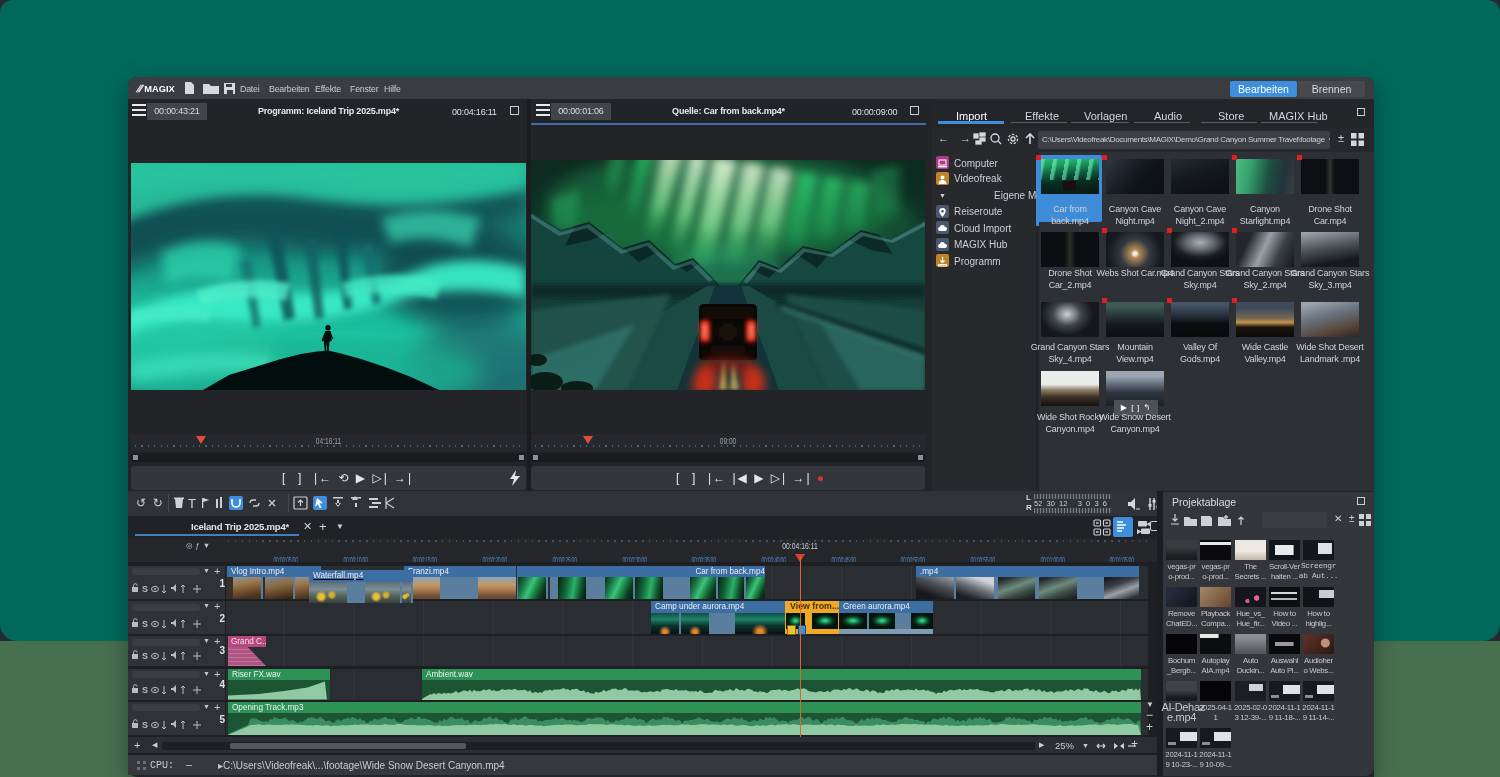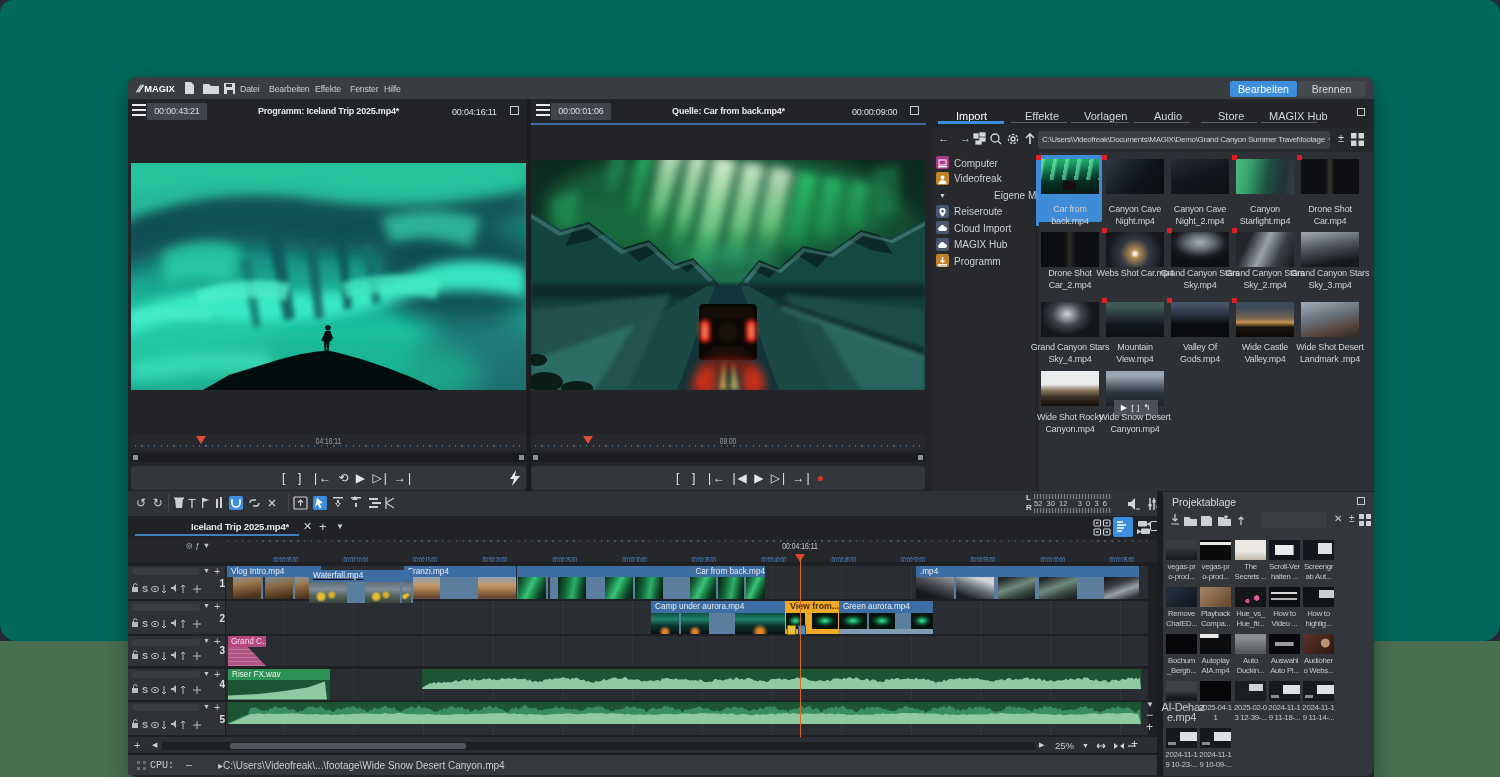--- a/index.html
+++ b/index.html
@@ -668,25 +668,27 @@
           <div style="position:relative;height:19px;background:#b05583;clip-path:polygon(0 0,52% 0,100% 100%,0 100%);"></div>
           <div style="position:absolute;left:0;top:11px;width:100%;height:19px;background:repeating-linear-gradient(0deg,rgba(255,255,255,.18) 0 1px,transparent 1px 4px);clip-path:polygon(0 0,52% 0,100% 100%,0 100%);"></div>
         </div>
 <div class="abs" style="left:228px;top:668.5px;width:102px;">
           <div style="height:11px;background:#2e9156;color:#eaf6ee;font-size:8.2px;font-weight:normal;line-height:11px;padding-left:4px;">Riser FX.wav</div>
           <div style="position:relative;height:20px;background:#1d5434;overflow:hidden;">
             <div style="position:absolute;inset:0;background:#8fcaa3;clip-path:polygon(0 100%,0 80%,30% 72%,55% 58%,78% 40%,95% 10%,97% 100%);"></div>
           </div>
         </div>
 <div class="abs" style="left:422px;top:668.5px;width:719px;">
+          <div style="height:11px;background:#2e9156;color:#eaf6ee;font-size:8.2px;font-weight:normal;line-height:11px;padding-left:4px;">Ambient.wav</div>
           <div style="position:relative;height:20px;background:#1d5434;overflow:hidden;"><svg width="719" height="20" viewBox="0 0 719 20" preserveAspectRatio="none">
               <path d="M0,20 L0,19.0 L2,17.8 L4,16.6 L6,15.4 L8,14.2 L10,14.5 L12,13.1 L14,14.4 L16,13.1 L18,13.4 L20,14.0 L22,12.8 L24,13.8 L26,12.7 L28,13.4 L30,13.2 L32,12.3 L34,11.1 L36,12.7 L38,12.3 L40,11.2 L42,10.3 L44,11.0 L46,11.3 L48,9.8 L50,11.9 L52,9.8 L54,11.1 L56,11.3 L58,11.2 L60,10.6 L62,9.2 L64,10.6 L66,9.5 L68,9.2 L70,10.9 L72,10.1 L74,11.3 L76,11.1 L78,10.5 L80,9.0 L82,9.7 L84,9.9 L86,9.2 L88,9.6 L90,10.1 L92,8.8 L94,9.2 L96,10.6 L98,9.9 L100,10.3 L102,9.6 L104,10.2 L106,11.8 L108,10.2 L110,12.9 L112,12.4 L114,11.8 L116,13.3 L118,12.0 L120,12.9 L122,10.8 L124,10.2 L126,10.5 L128,9.4 L130,10.7 L132,9.4 L134,9.5 L136,9.4 L138,9.6 L140,8.5 L142,8.2 L144,9.5 L146,9.0 L148,10.8 L150,9.1 L152,9.4 L154,8.6 L156,9.3 L158,11.1 L160,11.0 L162,10.6 L164,12.7 L166,11.8 L168,12.9 L170,13.4 L172,13.7 L174,11.4 L176,12.8 L178,12.2 L180,11.4 L182,9.8 L184,11.7 L186,10.4 L188,9.9 L190,8.8 L192,8.8 L194,8.5 L196,10.1 L198,9.7 L200,9.8 L202,8.3 L204,8.2 L206,10.6 L208,10.6 L210,10.6 L212,10.8 L214,10.4 L216,10.3 L218,11.5 L220,12.5 L222,11.7 L224,12.2 L226,12.0 L228,11.2 L230,11.8 L232,11.9 L234,11.3 L236,10.8 L238,12.2 L240,9.6 L242,9.6 L244,9.1 L246,9.1 L248,10.1 L250,9.9 L252,10.6 L254,9.1 L256,10.6 L258,10.6 L260,10.3 L262,10.5 L264,10.1 L266,11.0 L268,11.4 L270,11.2 L272,11.5 L274,11.1 L276,12.3 L278,10.3 L280,11.3 L282,13.0 L284,13.0 L286,13.0 L288,12.6 L290,12.9 L292,10.5 L294,9.8 L296,11.0 L298,10.6 L300,11.5 L302,11.2 L304,10.3 L306,10.4 L308,8.7 L310,10.4 L312,10.8 L314,8.1 L316,9.3 L318,10.5 L320,9.4 L322,11.0 L324,9.8 L326,8.7 L328,9.3 L330,10.0 L332,11.5 L334,11.5 L336,12.4 L338,11.0 L340,12.0 L342,11.7 L344,12.9 L346,12.8 L348,10.8 L350,10.0 L352,10.0 L354,9.9 L356,9.6 L358,9.5 L360,10.8 L362,9.8 L364,10.1 L366,10.9 L368,10.8 L370,10.0 L372,10.1 L374,8.9 L376,8.2 L378,9.8 L380,8.5 L382,8.6 L384,8.9 L386,10.8 L388,11.4 L390,11.7 L392,12.1 L394,12.4 L396,11.6 L398,11.2 L400,11.6 L402,12.3 L404,11.4 L406,10.7 L408,12.4 L410,10.5 L412,9.5 L414,9.6 L416,9.4 L418,10.0 L420,10.6 L422,8.8 L424,10.0 L426,8.6 L428,8.1 L430,9.7 L432,9.7 L434,8.3 L436,9.0 L438,10.8 L440,11.1 L442,11.2 L444,9.4 L446,9.9 L448,12.1 L450,10.5 L452,10.4 L454,11.6 L456,12.9 L458,12.3 L460,13.1 L462,13.1 L464,10.1 L466,10.7 L468,10.7 L470,9.3 L472,10.4 L474,9.0 L476,8.9 L478,10.5 L480,10.2 L482,10.0 L484,10.1 L486,9.2 L488,10.1 L490,9.7 L492,10.6 L494,8.6 L496,10.3 L498,10.2 L500,10.1 L502,9.5 L504,11.1 L506,10.1 L508,11.5 L510,11.8 L512,12.2 L514,13.9 L516,12.4 L518,12.8 L520,13.0 L522,10.4 L524,11.9 L526,10.7 L528,9.8 L530,10.0 L532,10.4 L534,9.7 L536,9.5 L538,8.7 L540,10.5 L542,9.2 L544,10.1 L546,10.1 L548,8.8 L550,9.6 L552,9.6 L554,9.3 L556,9.1 L558,10.6 L560,10.4 L562,11.0 L564,11.3 L566,11.2 L568,12.2 L570,12.3 L572,12.5 L574,10.9 L576,11.2 L578,10.4 L580,9.9 L582,11.5 L584,10.4 L586,9.0 L588,9.1 L590,10.9 L592,10.7 L594,9.7 L596,10.7 L598,10.1 L600,10.6 L602,8.9 L604,8.7 L606,8.5 L608,10.7 L610,9.3 L612,9.6 L614,11.3 L616,9.5 L618,9.6 L620,12.0 L622,10.2 L624,12.1 L626,12.2 L628,11.2 L630,11.4 L632,12.9 L634,11.8 L636,11.2 L638,11.4 L640,11.5 L642,10.9 L644,9.5 L646,11.3 L648,9.6 L650,9.8 L652,10.9 L654,9.9 L656,9.1 L658,9.4 L660,10.7 L662,8.2 L664,8.8 L666,8.5 L668,11.1 L670,10.9 L672,11.7 L674,9.9 L676,11.7 L678,12.4 L680,11.9 L682,10.8 L684,11.5 L686,13.2 L688,13.1 L690,10.6 L692,11.3 L694,10.6 L696,12.0 L698,11.8 L700,9.8 L702,10.3 L704,11.1 L706,8.5 L708,9.2 L710,8.6 L712,10.6 L714,8.4 L716,10.6 L718,8.5 L719,20 Z" fill="#8fcaa3"></path>
             </svg></div>
         </div>
 <div class="abs" style="left:228px;top:701.5px;width:913px;">
+          <div style="height:11px;background:#2e9156;color:#eaf6ee;font-size:8.2px;font-weight:normal;line-height:11px;padding-left:4px;">Opening Track.mp3</div>
           <div style="position:relative;height:22px;background:#1d5434;overflow:hidden;"><svg width="913" height="22" viewBox="0 0 913 22" preserveAspectRatio="none">
               <path d="M0,22 L0,21.0 L2,20.1 L4,19.2 L6,18.3 L8,17.4 L10,16.5 L12,15.6 L14,14.7 L16,13.8 L18,12.9 L20,12.0 L22,6.4 L24,5.6 L26,5.6 L28,5.4 L30,6.8 L32,7.8 L34,8.2 L36,9.1 L38,8.0 L40,8.9 L42,5.8 L44,7.0 L46,4.3 L48,4.8 L50,5.6 L52,6.1 L54,5.7 L56,4.7 L58,4.8 L60,7.2 L62,7.9 L64,7.1 L66,7.6 L68,9.0 L70,10.2 L72,8.2 L74,9.3 L76,7.7 L78,6.5 L80,4.4 L82,4.9 L84,3.9 L86,5.0 L88,5.8 L90,5.8 L92,3.8 L94,5.0 L96,6.8 L98,8.4 L100,7.6 L102,7.8 L104,9.4 L106,9.7 L108,7.6 L110,6.0 L112,7.5 L114,7.6 L116,6.1 L118,5.5 L120,4.4 L122,5.9 L124,4.0 L126,4.4 L128,5.5 L130,6.9 L132,5.0 L134,7.8 L136,6.9 L138,9.6 L140,10.1 L142,7.6 L144,8.3 L146,5.5 L148,6.3 L150,6.8 L152,6.2 L154,5.3 L156,4.4 L158,3.5 L160,6.2 L162,5.7 L164,6.7 L166,4.8 L168,8.0 L170,9.0 L172,9.8 L174,9.5 L176,7.5 L178,6.8 L180,6.5 L182,5.0 L184,4.6 L186,6.1 L188,6.2 L190,3.6 L192,4.1 L194,6.5 L196,4.7 L198,5.9 L200,6.4 L202,7.1 L204,8.3 L206,9.6 L208,9.5 L210,9.6 L212,6.9 L214,8.8 L216,5.4 L218,7.2 L220,6.2 L222,4.3 L224,4.0 L226,5.1 L228,6.4 L230,5.2 L232,5.8 L234,4.4 L236,7.3 L238,7.4 L240,6.4 L242,10.0 L244,9.5 L246,7.7 L248,7.1 L250,8.7 L252,8.0 L254,7.4 L256,4.2 L258,5.9 L260,4.2 L262,3.6 L264,5.5 L266,5.9 L268,4.1 L270,5.7 L272,7.4 L274,6.7 L276,8.7 L278,9.6 L280,10.7 L282,7.5 L284,6.2 L286,6.4 L288,4.8 L290,7.2 L292,6.1 L294,5.1 L296,3.4 L298,3.5 L300,5.5 L302,6.2 L304,6.1 L306,6.4 L308,5.7 L310,8.8 L312,7.6 L314,8.6 L316,7.6 L318,7.0 L320,6.8 L322,7.0 L324,6.5 L326,5.9 L328,4.2 L330,6.3 L332,5.9 L334,4.2 L336,6.1 L338,7.0 L340,7.6 L342,6.6 L344,8.0 L346,6.6 L348,7.7 L350,7.5 L352,9.0 L354,8.8 L356,8.1 L358,6.2 L360,5.0 L362,5.4 L364,5.9 L366,5.2 L368,4.6 L370,4.6 L372,4.6 L374,4.8 L376,5.9 L378,8.3 L380,6.7 L382,9.3 L384,9.2 L386,9.0 L388,7.0 L390,8.0 L392,7.2 L394,6.7 L396,6.5 L398,3.9 L400,4.7 L402,5.5 L404,5.4 L406,3.7 L408,5.6 L410,7.0 L412,5.8 L414,7.0 L416,6.7 L418,10.3 L420,9.0 L422,7.1 L424,6.3 L426,5.4 L428,7.6 L430,6.3 L432,6.5 L434,6.0 L436,3.4 L438,4.7 L440,3.8 L442,5.9 L444,4.8 L446,6.7 L448,7.9 L450,7.0 L452,7.3 L454,10.6 L456,8.2 L458,7.3 L460,7.9 L462,6.8 L464,7.0 L466,6.3 L468,5.9 L470,4.6 L472,4.4 L474,6.0 L476,6.9 L478,6.3 L480,5.7 L482,7.9 L484,8.2 L486,9.3 L488,8.2 L490,8.7 L492,9.5 L494,8.6 L496,7.0 L498,5.9 L500,5.1 L502,6.5 L504,6.1 L506,4.3 L508,5.3 L510,5.9 L512,6.1 L514,4.5 L516,7.2 L518,7.0 L520,8.4 L522,9.0 L524,8.1 L526,6.8 L528,8.1 L530,7.9 L532,5.6 L534,6.7 L536,6.9 L538,3.8 L540,5.2 L542,3.9 L544,5.4 L546,4.1 L548,5.9 L550,7.4 L552,8.5 L554,7.5 L556,7.9 L558,7.9 L560,10.1 L562,7.6 L564,7.7 L566,6.6 L568,7.1 L570,6.2 L572,5.1 L574,3.6 L576,6.2 L578,5.0 L580,4.2 L582,4.1 L584,7.0 L586,7.8 L588,5.9 L590,6.5 L592,8.9 L594,10.6 L596,7.0 L598,8.0 L600,5.6 L602,5.9 L604,4.7 L606,6.4 L608,4.1 L610,5.8 L612,5.2 L614,4.0 L616,4.3 L618,6.8 L620,7.2 L622,7.3 L624,7.6 L626,8.8 L628,10.5 L630,9.5 L632,7.2 L634,5.9 L636,8.0 L638,5.8 L640,4.7 L642,6.6 L644,3.9 L646,6.1 L648,4.7 L650,5.1 L652,5.2 L654,6.7 L656,6.9 L658,7.1 L660,8.3 L662,8.4 L664,9.3 L666,8.5 L668,9.1 L670,6.4 L672,6.2 L674,6.5 L676,4.4 L678,4.1 L680,5.0 L682,6.0 L684,5.2 L686,6.7 L688,7.0 L690,6.6 L692,8.3 L694,8.0 L696,8.5 L698,10.8 L700,8.2 L702,9.2 L704,6.4 L706,5.6 L708,5.9 L710,6.9 L712,5.1 L714,5.3 L716,3.5 L718,6.2 L720,4.1 L722,4.0 L724,5.4 L726,5.7 L728,8.4 L730,6.6 L732,9.0 L734,7.5 L736,6.9 L738,8.5 L740,5.8 L742,4.8 L744,7.0 L746,5.7 L748,4.2 L750,6.0 L752,3.7 L754,5.8 L756,4.4 L758,7.0 L760,6.4 L762,5.8 L764,8.8 L766,9.4 L768,9.4 L770,9.2 L772,9.3 L774,8.1 L776,7.5 L778,4.5 L780,4.8 L782,3.8 L784,6.0 L786,4.0 L788,6.3 L790,5.2 L792,5.2 L794,6.6 L796,5.6 L798,7.3 L800,8.0 L802,7.8 L804,10.2 L806,6.6 L808,7.0 L810,7.0 L812,5.1 L814,6.4 L816,3.7 L818,4.7 L820,5.3 L822,4.1 L824,5.3 L826,6.5 L828,5.2 L830,8.0 L832,6.1 L834,8.7 L836,8.2 L838,7.8 L840,8.2 L842,7.2 L844,7.6 L846,8.0 L848,7.3 L850,6.5 L852,4.7 L854,5.1 L856,4.9 L858,3.8 L860,6.5 L862,6.6 L864,5.7 L866,8.4 L868,9.2 L870,8.8 L872,10.4 L874,9.3 L876,9.0 L878,7.1 L880,6.4 L882,7.0 L884,5.2 L886,5.3 L888,6.2 L890,3.5 L892,5.8 L894,6.3 L896,6.8 L898,5.5 L900,5.4 L902,6.3 L904,8.3 L906,9.5 L908,10.8 L910,8.0 L912,7.5 L913,22 Z" fill="#3f9867" opacity="0.85"></path>
               <path d="M0,22 L22,12.5 L22,12.0 L25,12.1 L28,11.7 L31,11.2 L34,11.9 L37,12.0 L40,11.5 L43,11.8 L46,11.9 L49,11.8 L52,11.9 L55,11.8 L58,11.6 L61,11.7 L64,11.2 L67,11.8 L70,11.6 L73,12.1 L76,11.9 L79,12.4 L82,12.3 L85,12.6 L88,11.9 L91,12.2 L94,12.8 L97,12.6 L100,12.2 L103,13.3 L106,12.5 L109,12.8 L112,12.6 L115,12.0 L118,12.4 L121,12.2 L124,11.9 L127,11.4 L130,12.1 L133,11.4 L136,11.4 L139,11.5 L142,11.7 L145,11.7 L148,12.0 L151,11.9 L154,11.9 L157,11.1 L160,11.7 L163,11.8 L166,12.0 L169,11.1 L172,11.1 L175,11.4 L178,11.9 L181,12.1 L184,12.1 L187,12.0 L190,12.5 L193,12.3 L196,12.6 L199,11.9 L202,12.0 L205,12.6 L208,13.1 L211,12.3 L214,12.9 L217,12.7 L220,13.0 L223,12.4 L226,12.2 L229,12.1 L232,12.3 L235,11.9 L238,12.4 L241,12.0 L244,12.1 L247,11.7 L250,12.0 L253,12.0 L256,11.7 L259,11.7 L262,11.3 L265,11.4 L268,11.1 L271,11.3 L274,11.2 L277,11.1 L280,11.8 L283,11.9 L286,11.2 L289,12.3 L292,11.7 L295,11.9 L298,12.7 L301,11.9 L304,12.0 L307,12.4 L310,12.4 L313,12.5 L316,13.3 L319,12.7 L322,12.5 L325,12.0 L328,11.9 L331,11.8 L334,12.0 L337,11.5 L340,11.6 L343,11.5 L346,12.0 L349,12.2 L352,12.0 L355,11.7 L358,11.9 L361,11.0 L364,11.3 L367,11.2 L370,11.3 L373,11.2 L376,11.5 L379,12.1 L382,11.2 L385,11.3 L388,11.7 L391,11.7 L394,11.7 L397,12.5 L400,11.8 L403,12.5 L406,12.8 L409,12.7 L412,12.3 L415,13.1 L418,12.6 L421,12.2 L424,12.7 L427,12.7 L430,12.4 L433,12.1 L436,11.8 L439,11.9 L442,11.8 L445,12.3 L448,12.2 L451,12.0 L454,11.3 L457,11.8 L460,11.4 L463,12.0 L466,11.9 L469,11.7 L472,11.2 L475,11.2 L478,11.2 L481,11.7 L484,11.5 L487,11.6 L490,11.7 L493,12.2 L496,11.3 L499,12.3 L502,11.4 L505,11.6 L508,12.8 L511,12.4 L514,12.1 L517,12.0 L520,12.8 L523,13.2 L526,13.1 L529,12.1 L532,12.9 L535,12.3 L538,12.7 L541,12.1 L544,11.5 L547,12.4 L550,11.4 L553,11.7 L556,11.2 L559,11.3 L562,11.9 L565,11.0 L568,11.5 L571,12.0 L574,12.0 L577,11.4 L580,11.5 L583,11.7 L586,11.9 L589,11.7 L592,11.8 L595,11.2 L598,12.3 L601,11.5 L604,11.5 L607,12.5 L610,11.6 L613,12.0 L616,11.9 L619,12.7 L622,12.8 L625,12.9 L628,12.3 L631,12.7 L634,12.8 L637,12.6 L640,12.7 L643,12.8 L646,12.6 L649,11.6 L652,12.2 L655,11.3 L658,12.0 L661,11.9 L664,11.6 L667,11.9 L670,11.6 L673,10.9 L676,11.0 L679,11.0 L682,11.2 L685,10.9 L688,10.9 L691,11.4 L694,11.3 L697,12.1 L700,11.4 L703,11.8 L706,11.5 L709,11.7 L712,12.3 L715,12.7 L718,11.7 L721,12.8 L724,12.5 L727,12.8 L730,13.0 L733,12.6 L736,12.2 L739,12.9 L742,12.3 L745,12.6 L748,12.2 L751,12.3 L754,12.4 L757,12.3 L760,12.2 L763,11.2 L766,11.7 L769,11.9 L772,11.0 L775,10.9 L778,11.5 L781,11.8 L784,11.8 L787,11.9 L790,11.6 L793,11.9 L796,11.8 L799,11.8 L802,11.5 L805,11.2 L808,11.4 L811,11.9 L814,12.0 L817,12.0 L820,12.3 L823,12.5 L826,12.9 L829,12.8 L832,12.1 L835,13.2 L838,12.9 L841,12.6 L844,12.2 L847,12.8 L850,12.6 L853,12.5 L856,12.2 L859,12.1 L862,11.4 L865,11.4 L868,11.3 L871,12.2 L874,12.1 L877,11.3 L880,11.0 L883,11.5 L886,11.3 L889,12.0 L892,11.5 L895,10.9 L898,11.1 L901,11.1 L904,11.0 L907,11.9 L910,12.1 L913,22 Z" fill="#8fcaa3"></path>
             </svg></div>
         </div>
 </div>
 
 <div class="abs" style="left:795px;top:554px;width:0;height:0;border-left:5px solid transparent;border-right:5px solid transparent;border-top:8px solid #e0402a;"></div>
 <div class="abs" style="left:799.5px;top:556px;width:1.5px;height:181px;background:#d86a28;"></div>
 
@@ -742,21 +744,21 @@
       </svg>
 <div class="abs" style="left:1166px;top:540px;width:31px;height:20px;background:linear-gradient(180deg,#3a3d40 35%,#202225 75%,#17191c);"></div>
 <div class="abs" style="left:1161.5px;top:562px;width:40px;text-align:center;color:#c6cacd;font-size:7.8px;letter-spacing:-0.3px;line-height:9.5px;white-space:nowrap;">vegas-pr<br>o-prod...</div>
 <div class="abs" style="left:1200px;top:540px;width:31px;height:20px;background:linear-gradient(#e8e8e8,#e8e8e8) 0 2px/100% 3px no-repeat,#0b0b0d;"></div>
 <div class="abs" style="left:1195.5px;top:562px;width:40px;text-align:center;color:#c6cacd;font-size:7.8px;letter-spacing:-0.3px;line-height:9.5px;white-space:nowrap;">vegas-pr<br>o-prod...</div>
 <div class="abs" style="left:1235px;top:540px;width:31px;height:20px;background:linear-gradient(180deg,#ece9e4 55%,#c4b8a8 100%);"></div>
 <div class="abs" style="left:1230.5px;top:562px;width:40px;text-align:center;color:#c6cacd;font-size:7.8px;letter-spacing:-0.3px;line-height:9.5px;white-space:nowrap;">The<br>Secrets ...</div>
 <div class="abs" style="left:1269px;top:540px;width:31px;height:20px;background:linear-gradient(#e8eaec,#e8eaec) 50% 45%/60% 50% no-repeat,#12161c;"></div>
 <div class="abs" style="left:1264.5px;top:562px;width:40px;text-align:center;color:#c6cacd;font-size:7.8px;letter-spacing:-0.3px;line-height:9.5px;white-space:nowrap;">Scroll-Ver<br>halten ...</div>
 <div class="abs" style="left:1303px;top:540px;width:31px;height:20px;background:linear-gradient(#dfe2e5,#dfe2e5) 90% 35%/45% 55% no-repeat,#14171b;"></div>
-<div class="abs" style="left:1298.5px;top:562px;width:40px;text-align:center;color:#c6cacd;font-size:7.8px;letter-spacing:-0.3px;line-height:9.5px;white-space:nowrap;">Screengr<br>ab Aut...</div>
+<div class="abs" style="left:1298.5px;top:562px;width:40px;text-align:center;color:#c6cacd;font-size:7.8px;letter-spacing:-0.3px;line-height:9.5px;white-space:nowrap;font-family:Liberation Mono, monospace;">Screengr<br>ab Aut...</div>
 <div class="abs" style="left:1166px;top:587px;width:31px;height:20px;background:linear-gradient(135deg,#232c3a 20%,#141a24 80%);"></div>
 <div class="abs" style="left:1161.5px;top:609px;width:40px;text-align:center;color:#c6cacd;font-size:7.8px;letter-spacing:-0.3px;line-height:9.5px;white-space:nowrap;">Remove<br>ChatED...</div>
 <div class="abs" style="left:1200px;top:587px;width:31px;height:20px;background:linear-gradient(135deg,#a08060 10%,#6a4c34 90%);"></div>
 <div class="abs" style="left:1195.5px;top:609px;width:40px;text-align:center;color:#c6cacd;font-size:7.8px;letter-spacing:-0.3px;line-height:9.5px;white-space:nowrap;">Playback<br>Compa...</div>
 <div class="abs" style="left:1235px;top:587px;width:31px;height:20px;background:radial-gradient(circle at 70% 55%,#e060a0 10%,rgba(0,0,0,0) 12%),radial-gradient(circle at 40% 70%,#d05890 8%,rgba(0,0,0,0) 10%),#14161a;"></div>
 <div class="abs" style="left:1230.5px;top:609px;width:40px;text-align:center;color:#c6cacd;font-size:7.8px;letter-spacing:-0.3px;line-height:9.5px;white-space:nowrap;">Hue_vs_<br>Hue_fir...</div>
 <div class="abs" style="left:1269px;top:587px;width:31px;height:20px;background:linear-gradient(#d8d8d8,#d8d8d8) 50% 5px/85% 2px no-repeat,linear-gradient(#b8b8b8,#b8b8b8) 50% 11px/85% 2px no-repeat,#0d0e10;"></div>
 <div class="abs" style="left:1264.5px;top:609px;width:40px;text-align:center;color:#c6cacd;font-size:7.8px;letter-spacing:-0.3px;line-height:9.5px;white-space:nowrap;">How to<br>Video ...</div>
 <div class="abs" style="left:1303px;top:587px;width:31px;height:20px;background:linear-gradient(#caced2,#caced2) 100% 3px/50% 8px no-repeat,#111317;"></div>
 <div class="abs" style="left:1298.5px;top:609px;width:40px;text-align:center;color:#c6cacd;font-size:7.8px;letter-spacing:-0.3px;line-height:9.5px;white-space:nowrap;">How to<br>highlig...</div>

